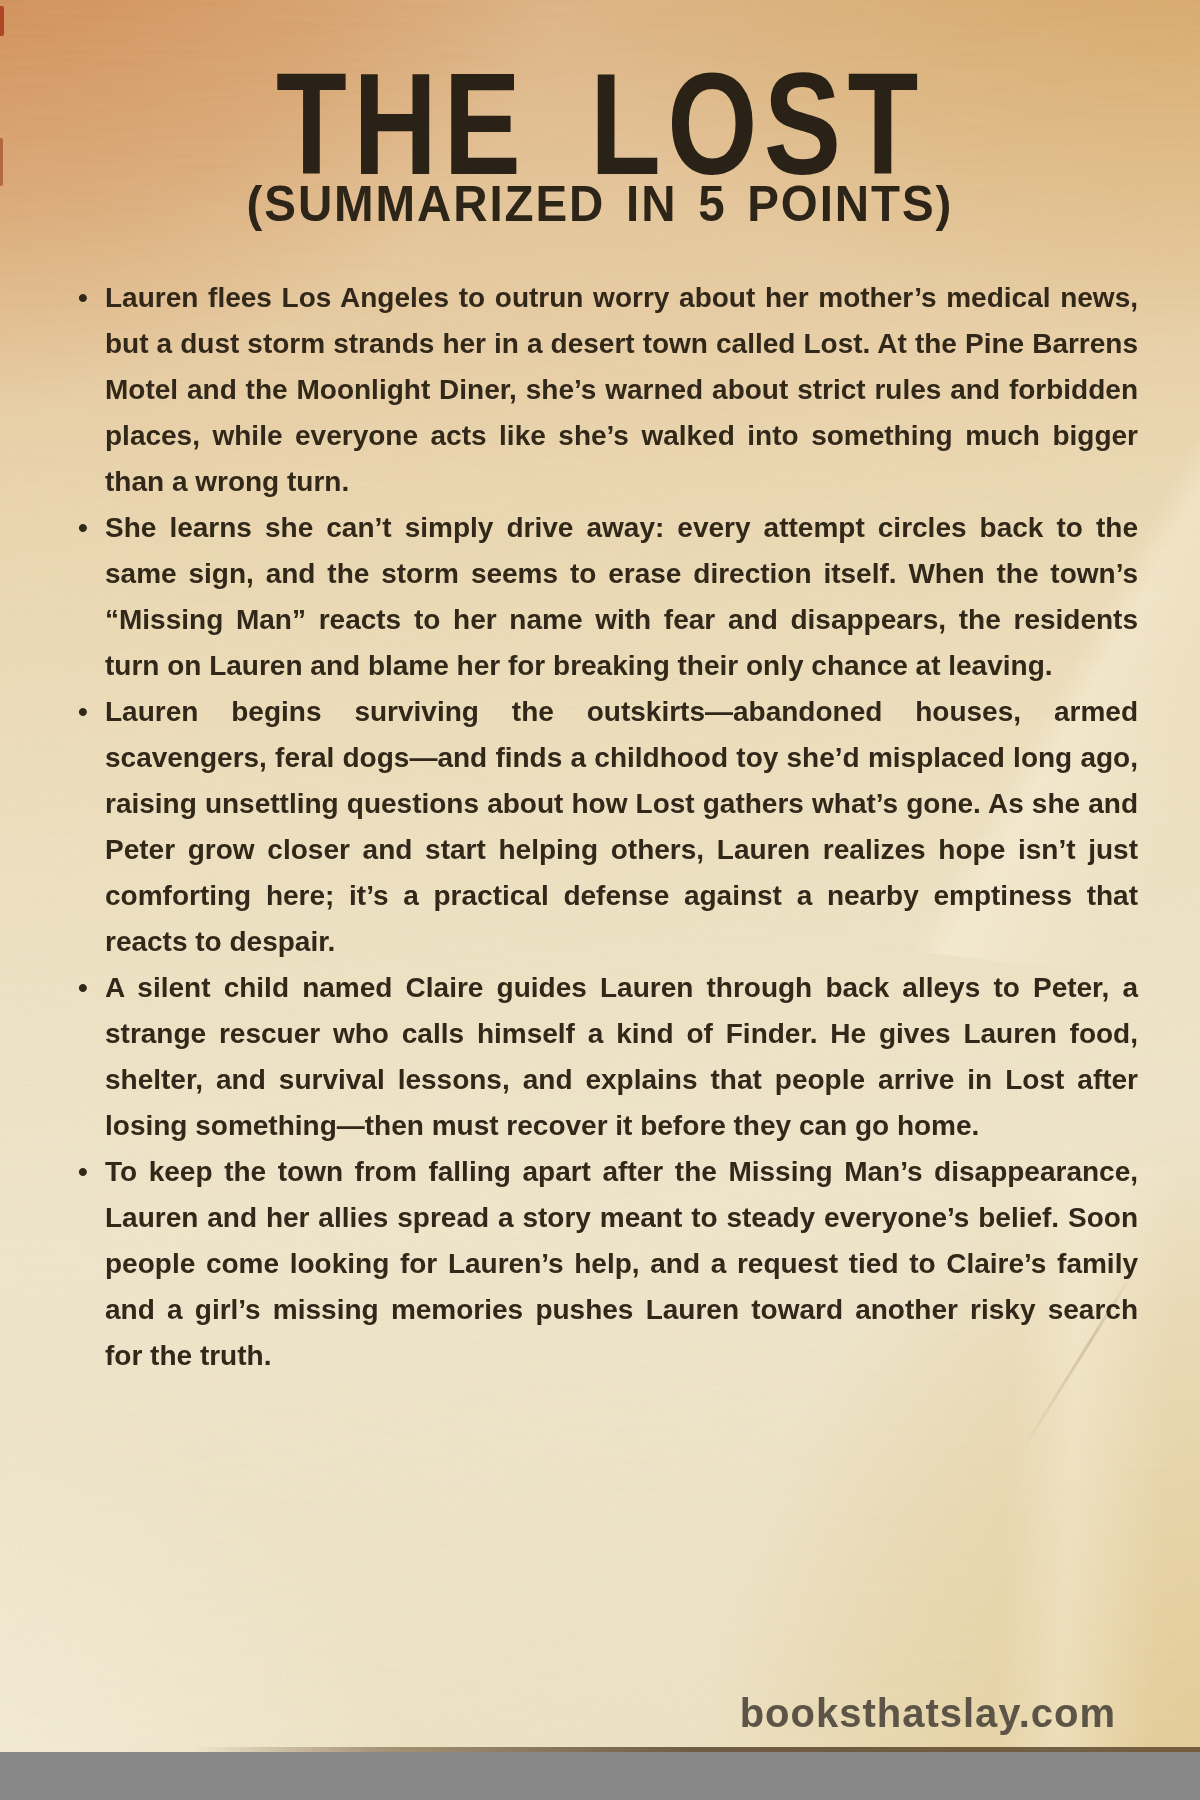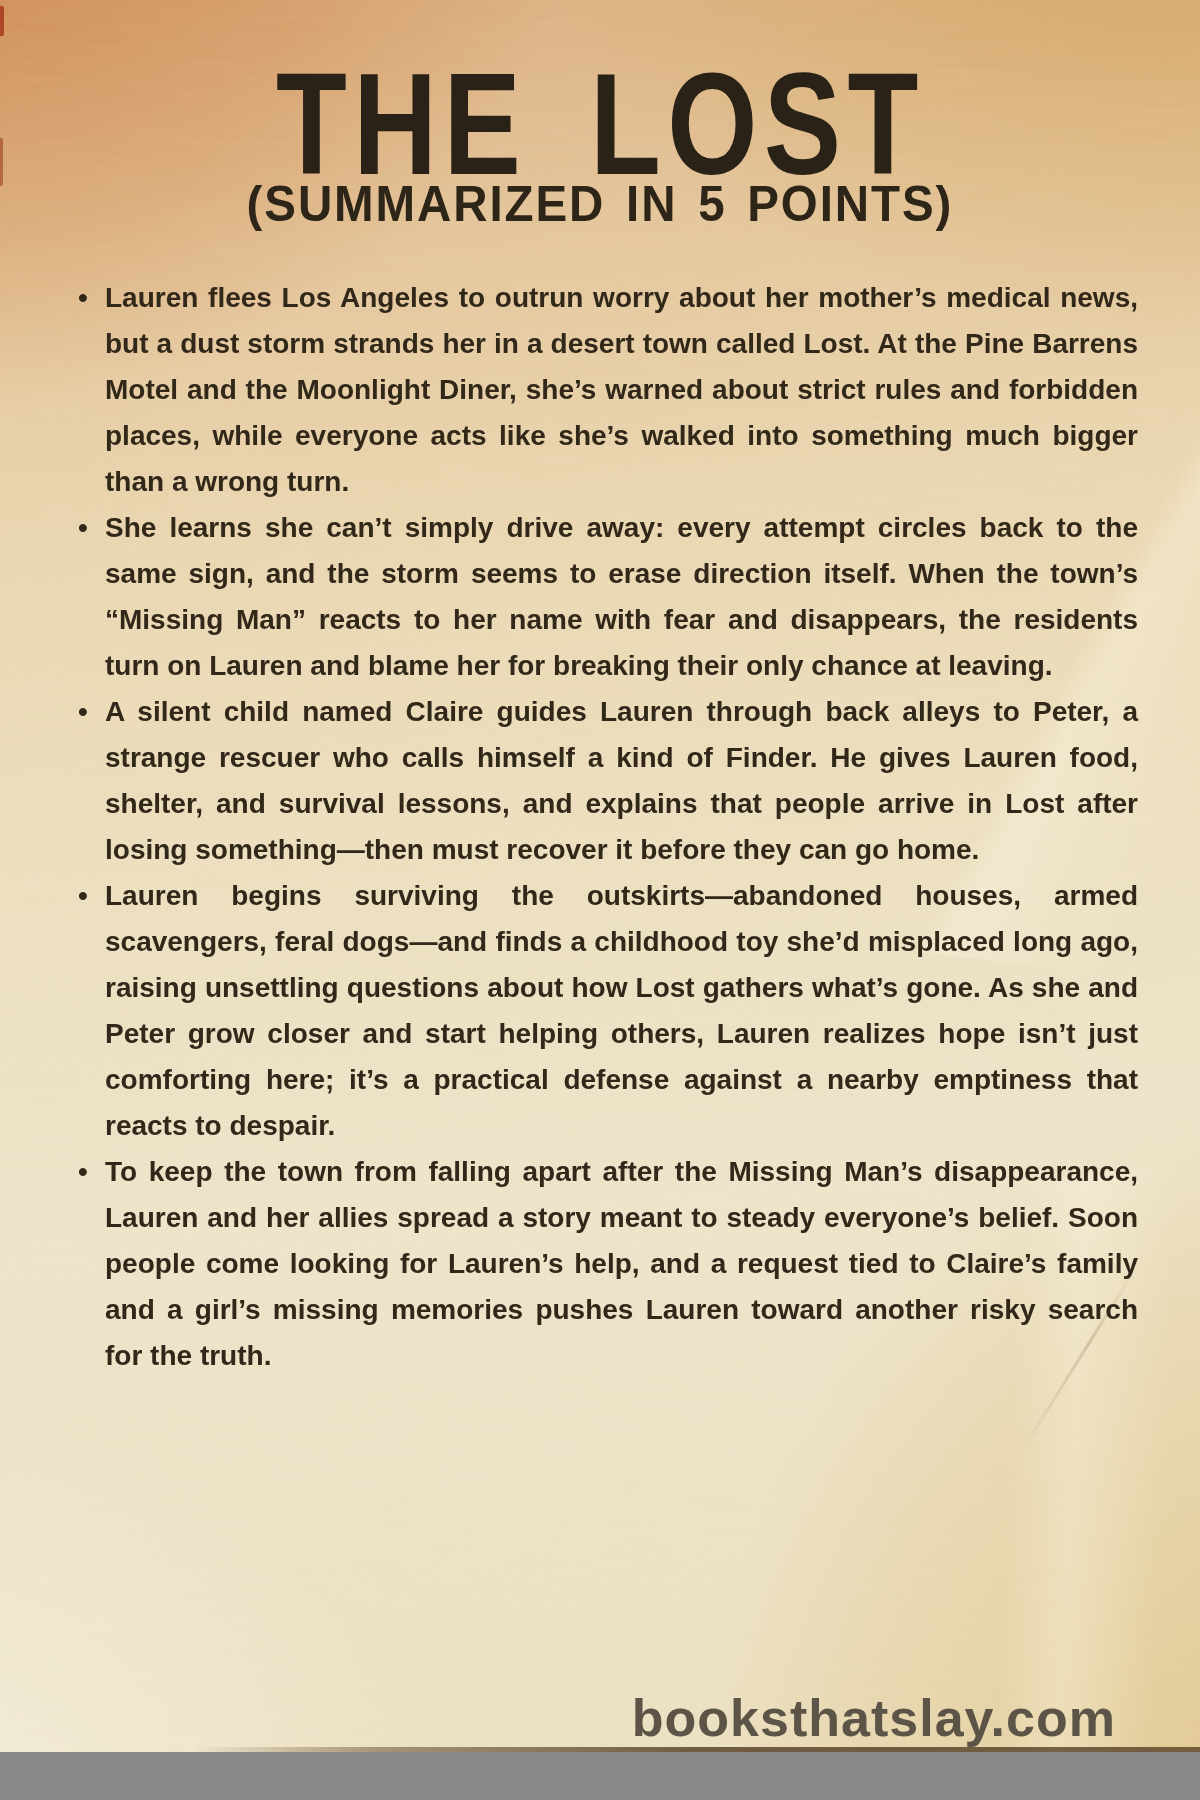--- a/index.html
+++ b/index.html
@@ -100,22 +100,22 @@
   .points li::before {
     content: "\2022";
     position: absolute;
     left: 18px;
     top: 0;
   }
 
   .footer {
     position: absolute;
     right: 84px;
-    bottom: 4px;
-    font-size: 52px;
+    bottom: 16px;
+    font-size: 40px;
     font-weight: bold;
     letter-spacing: 1px;
     color: #5c5547;
   }
 </style>
 </head>
 <body>
 
 <div class="page">
 
@@ -139,22 +139,22 @@
   <div class="edge-mark edge-mark-b"></div>
 
   <header class="header">
     <h1 class="title"><span class="title-inner">THE LOST</span></h1>
     <h2 class="subtitle"><span class="subtitle-inner">(SUMMARIZED IN 5 POINTS)</span></h2>
   </header>
 
   <ul class="points">
     <li>Lauren flees Los Angeles to outrun worry about her mother’s medical news, but a dust storm strands her in a desert town called Lost. At the Pine Barrens Motel and the Moonlight Diner, she’s warned about strict rules and forbidden places, while everyone acts like she’s walked into something much bigger than a wrong turn.</li>
     <li>She learns she can’t simply drive away: every attempt circles back to the same sign, and the storm seems to erase direction itself. When the town’s “Missing Man” reacts to her name with fear and disappears, the residents turn on Lauren and blame her for breaking their only chance at leaving.</li>
+    <li>Lauren begins surviving the outskirts—abandoned houses, armed scavengers, feral dogs—and finds a childhood toy she’d misplaced long ago, raising unsettling questions about how Lost gathers what’s gone. As she and Peter grow closer and start helping others, Lauren realizes hope isn’t just comforting here; it’s a practical defense against a nearby emptiness that reacts to despair.</li>
     <li>A silent child named Claire guides Lauren through back alleys to Peter, a strange rescuer who calls himself a kind of Finder. He gives Lauren food, shelter, and survival lessons, and explains that people arrive in Lost after losing something—then must recover it before they can go home.</li>
-    <li>Lauren begins surviving the outskirts—abandoned houses, armed scavengers, feral dogs—and finds a childhood toy she’d misplaced long ago, raising unsettling questions about how Lost gathers what’s gone. As she and Peter grow closer and start helping others, Lauren realizes hope isn’t just comforting here; it’s a practical defense against a nearby emptiness that reacts to despair.</li>
     <li>To keep the town from falling apart after the Missing Man’s disappearance, Lauren and her allies spread a story meant to steady everyone’s belief. Soon people come looking for Lauren’s help, and a request tied to Claire’s family and a girl’s missing memories pushes Lauren toward another risky search for the truth.</li>
   </ul>
 
   <div class="footer">booksthatslay.com</div>
 
   <div class="bottom-edge"></div>
 
 </div>
 
 </body></html>

